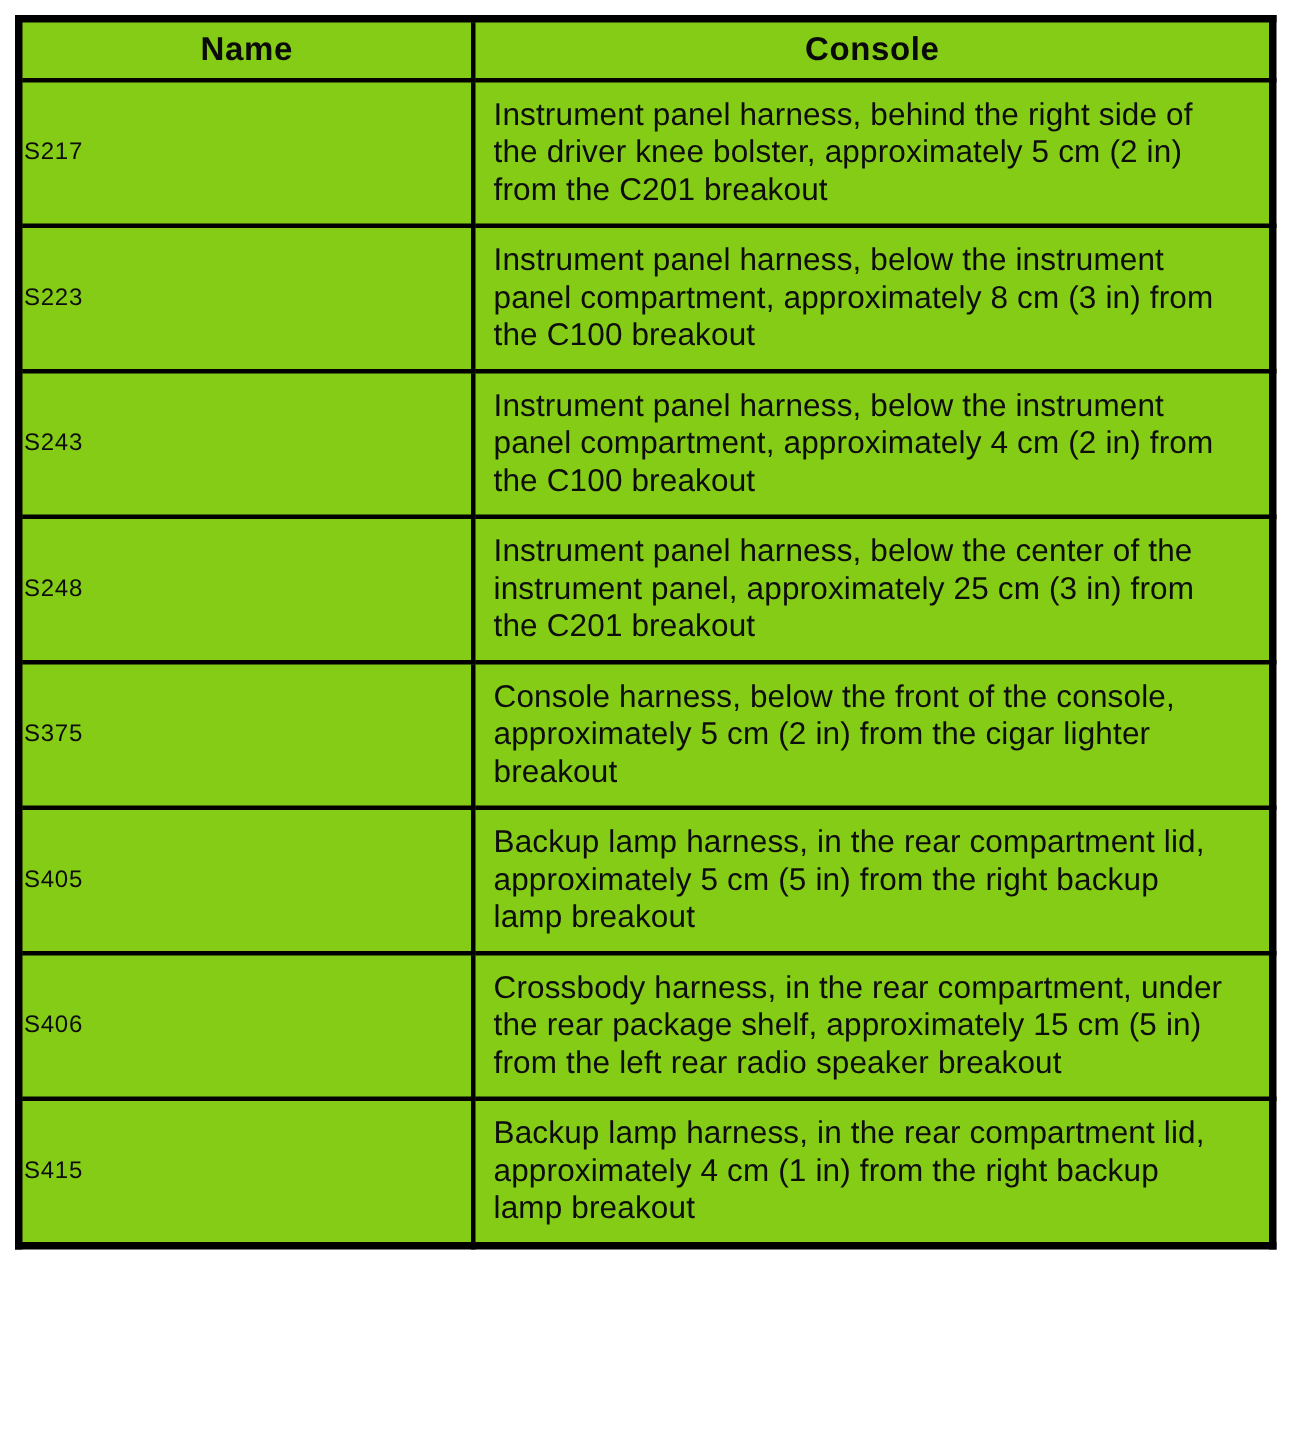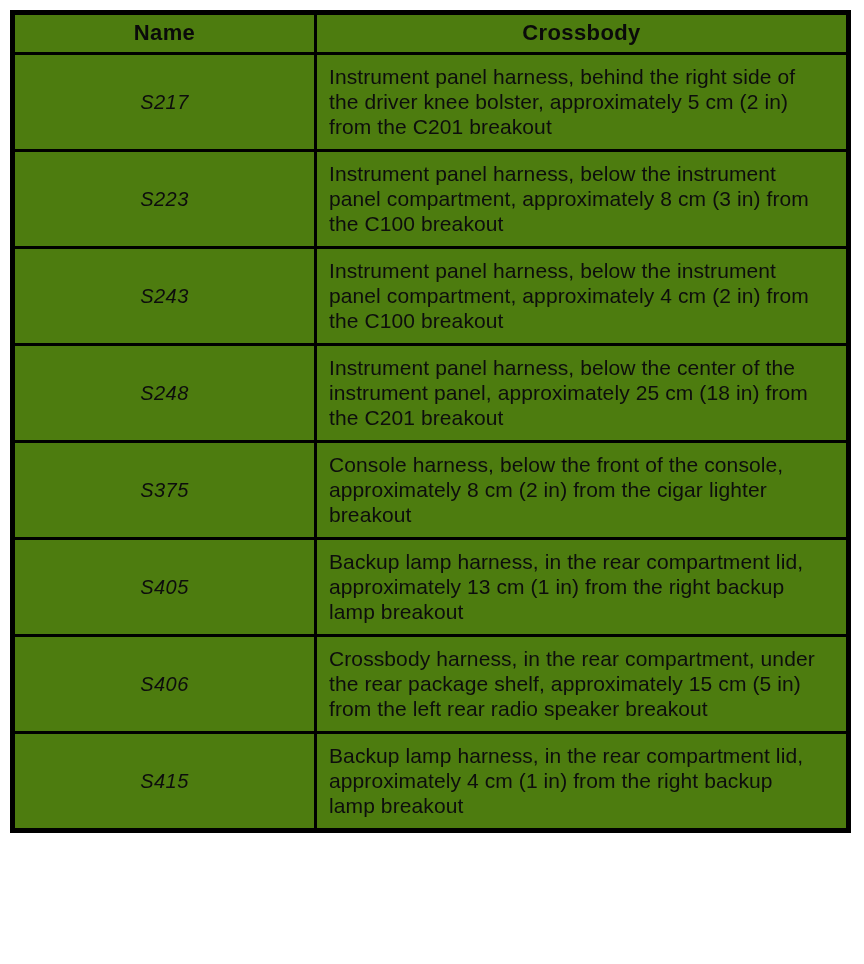--- a/index.html
+++ b/index.html
@@ -24,36 +24,35 @@
     width: 836px;
     background: #ffffff;
     color: #0d0d0d;
     border: 5px solid #000000;
   }
   col.col-name { width: 303px; }
   col.col-location { width: 533px; }
   th, td {
     border: 3px solid #000000;
     vertical-align: middle;
-    background: #4d7c0f;
+    background: #84cc16;
   }
   th {
     font-size: 22px;
     font-weight: bold;
     text-align: center;
     padding: 5px 4px 6px 4px;
     letter-spacing: 0.4px;
     color: #0a0a0a;
   }
   td.name-cell {
-    text-align: center;
-    font-size: 20px;
+    text-align: left;
+    font-size: 16px;
     letter-spacing: 0.5px;
     color: #0d0d0d;
-    font-style: italic;
   }
   td.loc-cell {
     font-size: 21px;
     line-height: 25px;
     padding: 9px 26px 10px 12px;
     text-align: left;
     letter-spacing: 0.1px;
     color: #0d0d0d;
   }
 </style>
@@ -62,52 +61,52 @@
 
 <div class="page">
   <table class="splice-table">
     <colgroup>
       <col class="col-name">
       <col class="col-location">
     </colgroup>
     <thead>
       <tr>
         <th>Name</th>
-        <th>Crossbody</th>
+        <th>Console</th>
       </tr>
     </thead>
     <tbody id="table-body">
   <tr>
     <td class="name-cell">S217</td>
     <td class="loc-cell">Instrument panel harness, behind the right side of the driver knee bolster, approximately 5 cm (2 in) from the C201 breakout</td>
   </tr>
 
   <tr>
     <td class="name-cell">S223</td>
     <td class="loc-cell">Instrument panel harness, below the instrument panel compartment, approximately 8 cm (3 in) from the C100 breakout</td>
   </tr>
 
   <tr>
     <td class="name-cell">S243</td>
     <td class="loc-cell">Instrument panel harness, below the instrument panel compartment, approximately 4 cm (2 in) from the C100 breakout</td>
   </tr>
 
   <tr>
     <td class="name-cell">S248</td>
-    <td class="loc-cell">Instrument panel harness, below the center of the instrument panel, approximately 25 cm (18 in) from the C201 breakout</td>
+    <td class="loc-cell">Instrument panel harness, below the center of the instrument panel, approximately 25 cm (3 in) from the C201 breakout</td>
   </tr>
 
   <tr>
     <td class="name-cell">S375</td>
-    <td class="loc-cell">Console harness, below the front of the console, approximately 8 cm (2 in) from the cigar lighter breakout</td>
+    <td class="loc-cell">Console harness, below the front of the console, approximately 5 cm (2 in) from the cigar lighter breakout</td>
   </tr>
 
   <tr>
     <td class="name-cell">S405</td>
-    <td class="loc-cell">Backup lamp harness, in the rear compartment lid, approximately 13 cm (1 in) from the right backup lamp breakout</td>
+    <td class="loc-cell">Backup lamp harness, in the rear compartment lid, approximately 5 cm (5 in) from the right backup lamp breakout</td>
   </tr>
 
   <tr>
     <td class="name-cell">S406</td>
     <td class="loc-cell">Crossbody harness, in the rear compartment, under the rear package shelf, approximately 15 cm (5 in) from the left rear radio speaker breakout</td>
   </tr>
 
   <tr>
     <td class="name-cell">S415</td>
     <td class="loc-cell">Backup lamp harness, in the rear compartment lid, approximately 4 cm (1 in) from the right backup lamp breakout</td>

